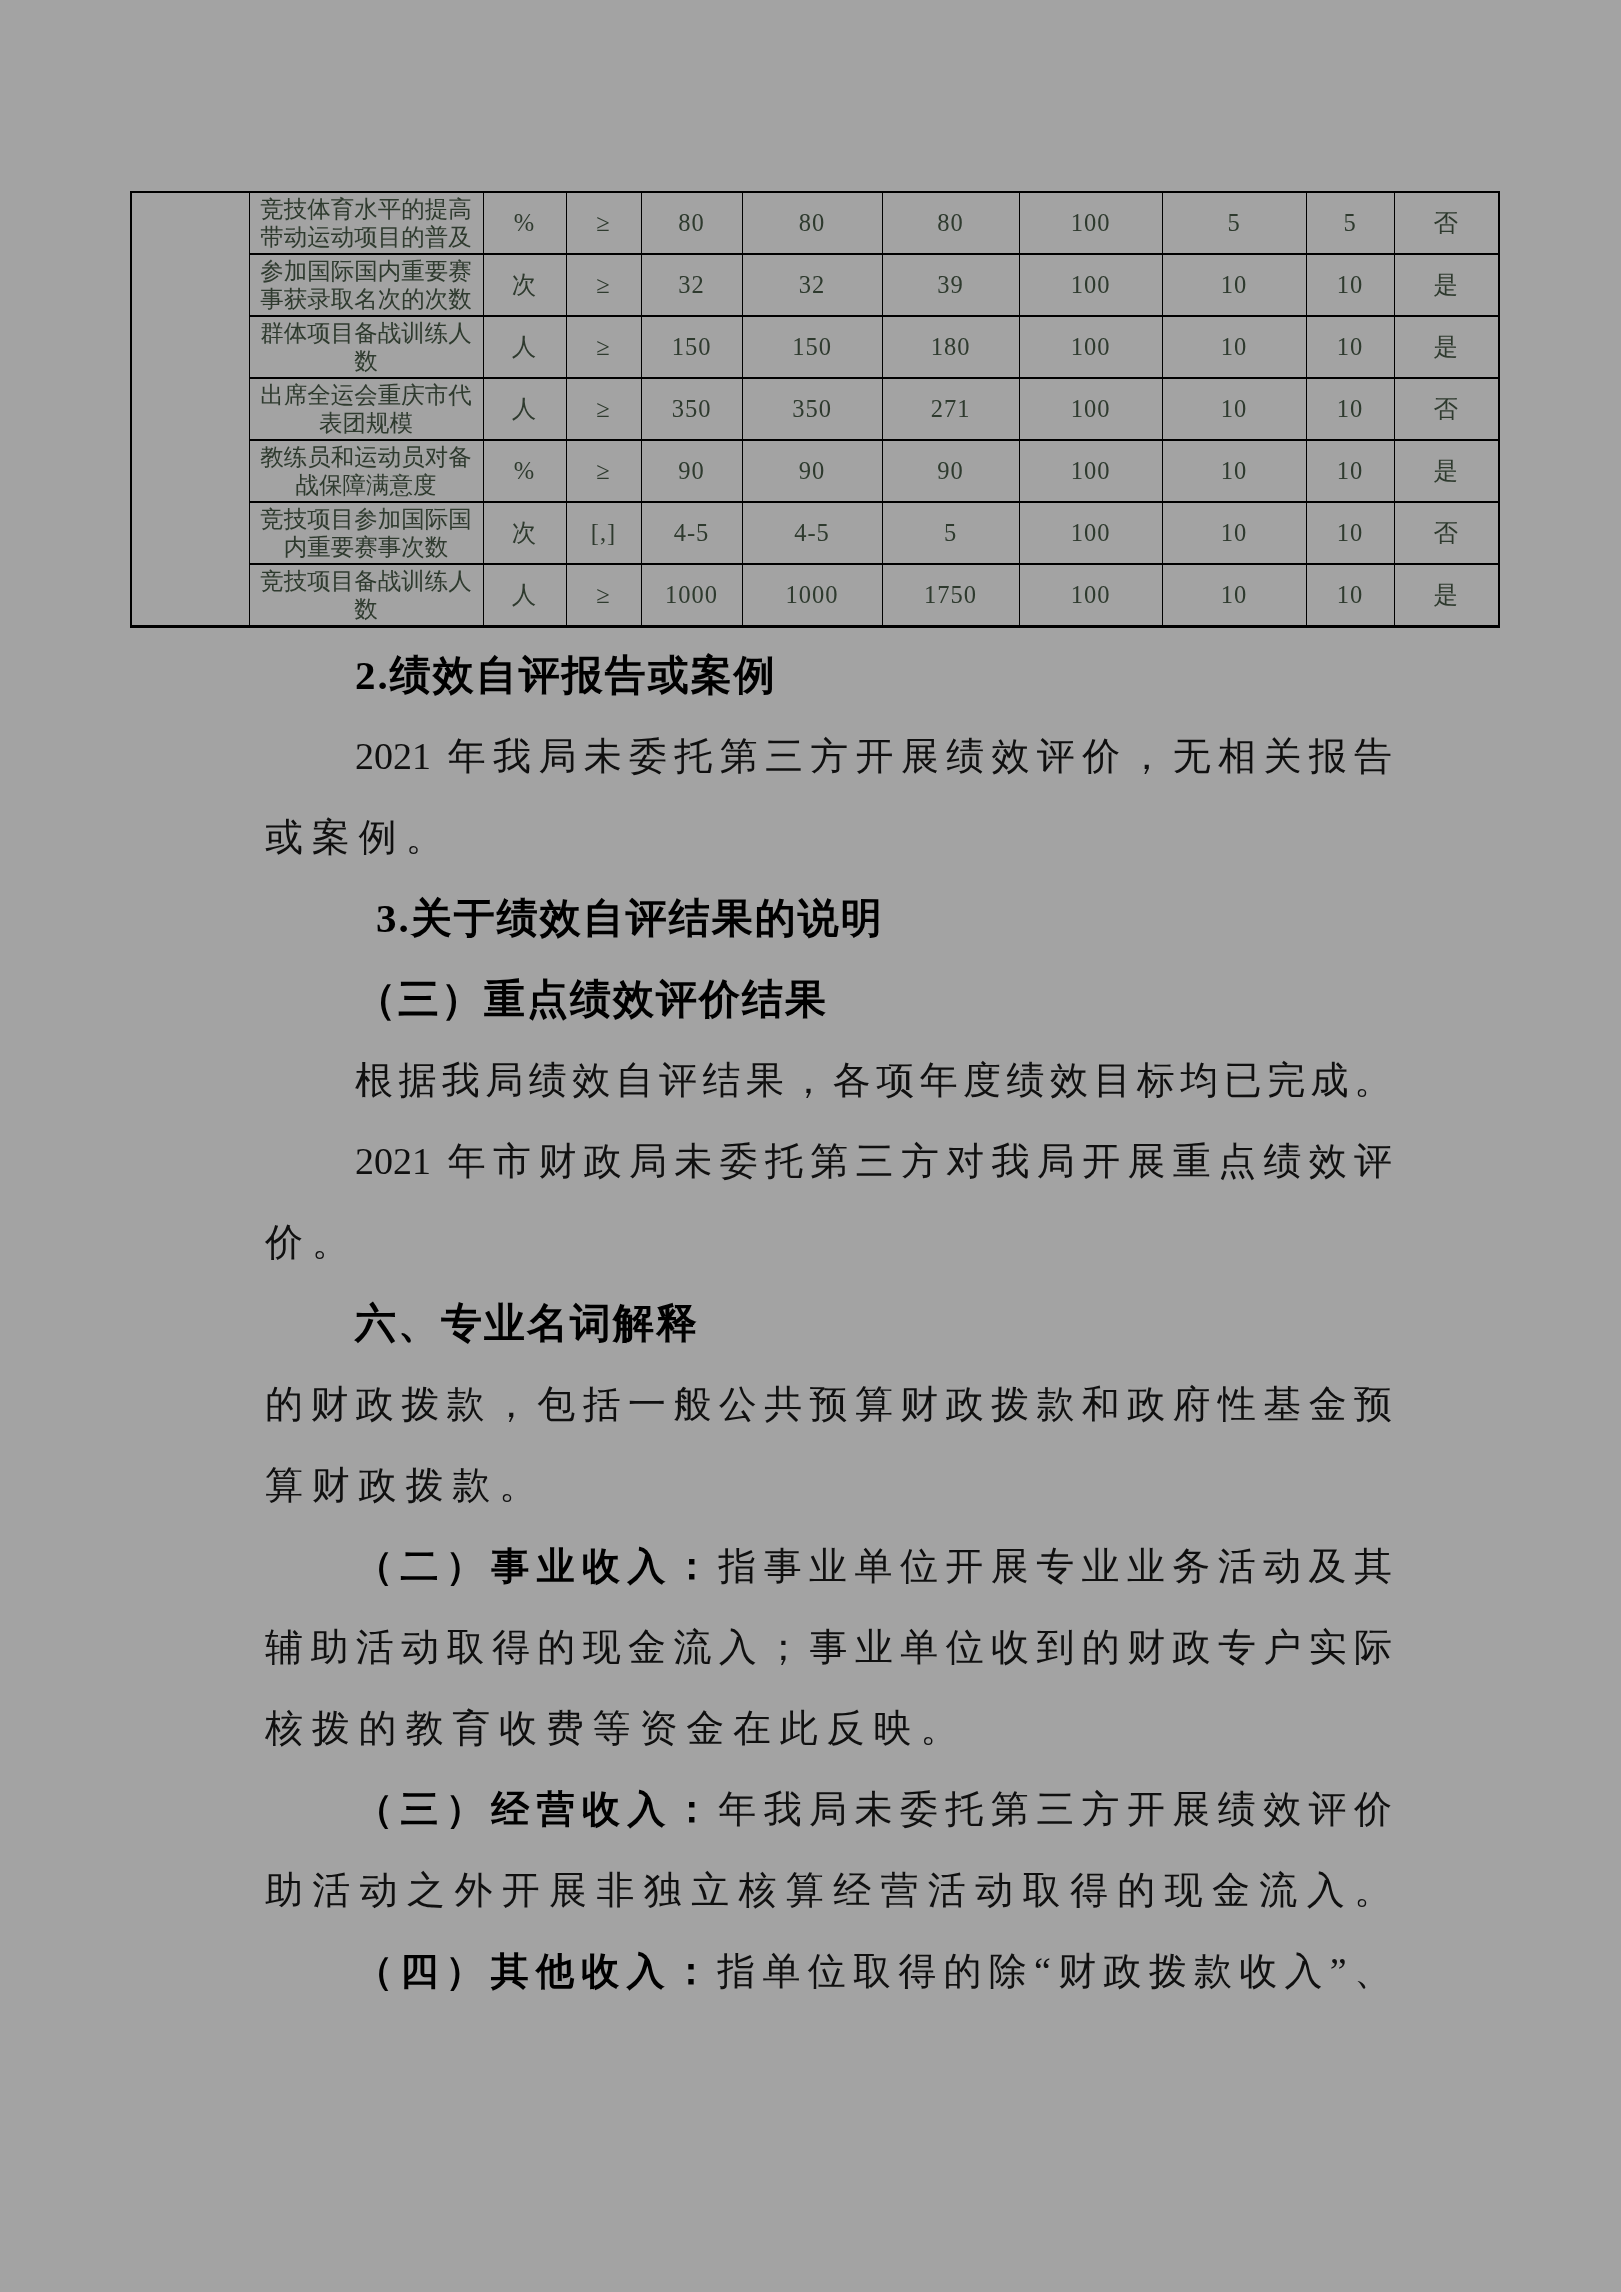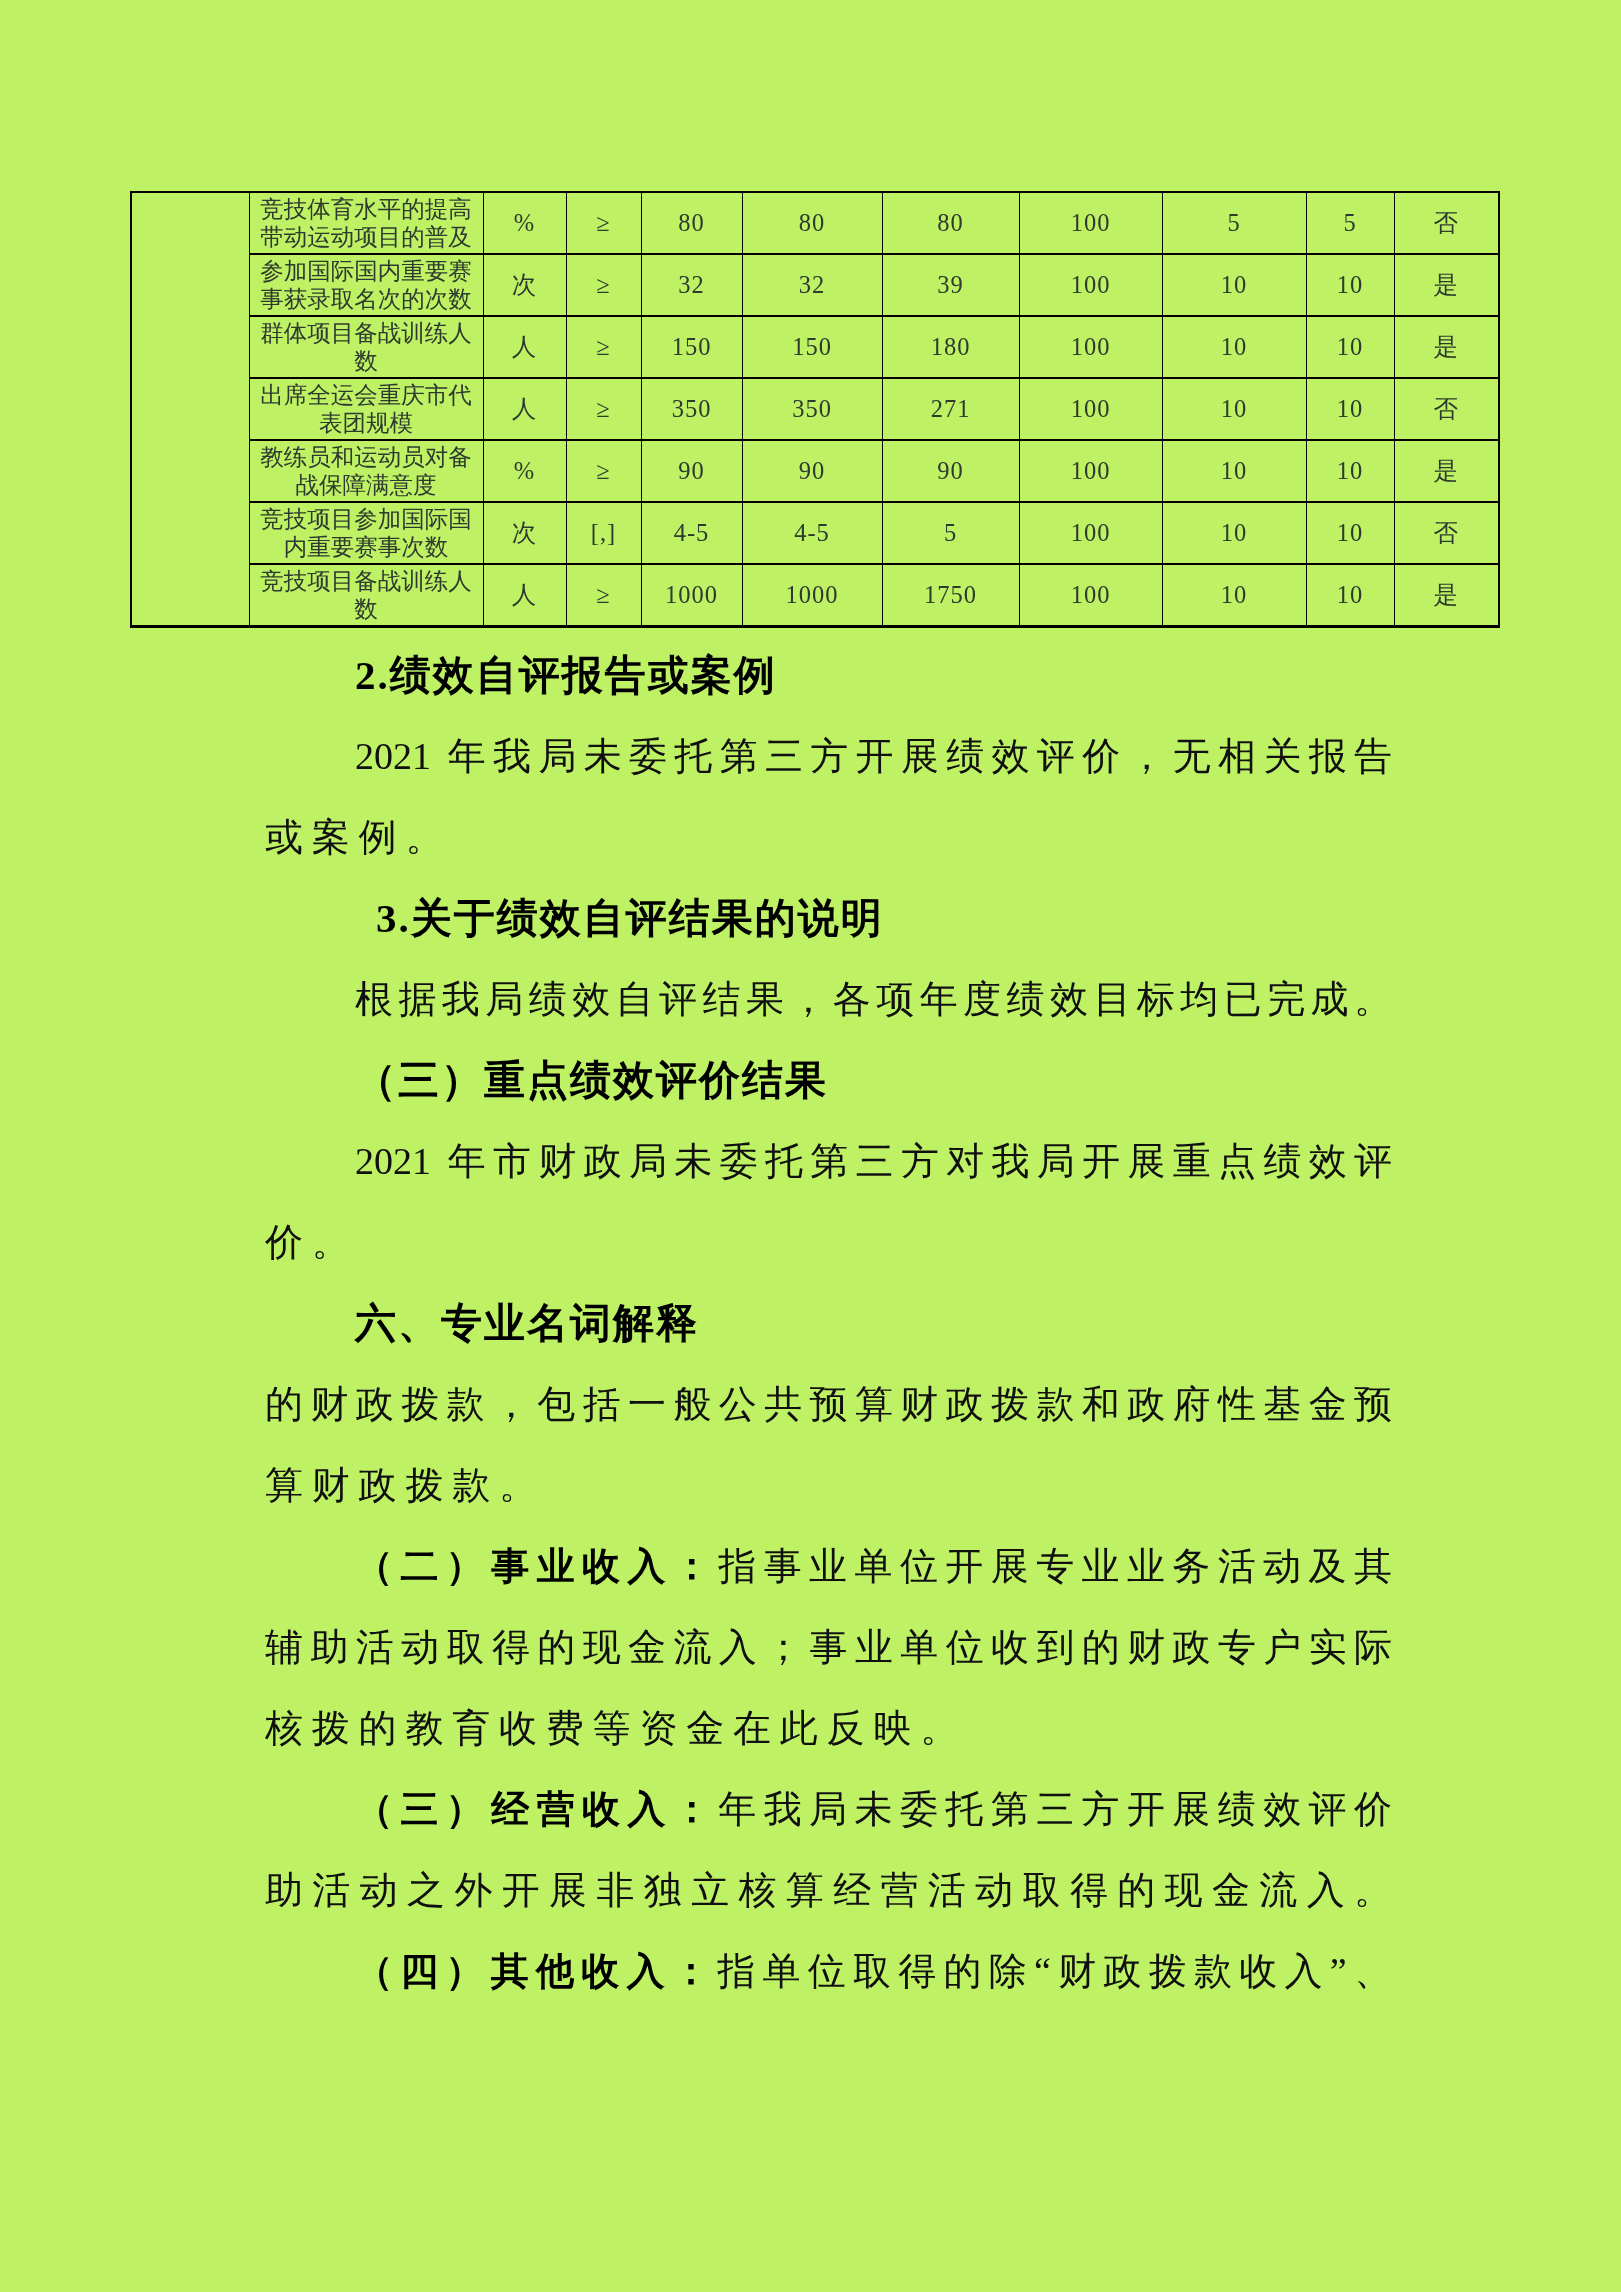--- a/index.html
+++ b/index.html
@@ -1,20 +1,20 @@
 <!DOCTYPE html>
 <html><head>
 <meta charset="utf-8">
 <style>
   html,body { margin:0; padding:0; background:#e8e8e8; }
   .page {
     position:relative;
     width:1621px; height:2293px;
     margin:0 auto;
-    background:#bef264;
+    background:#a3a3a3;
     font-family:"Liberation Serif","DejaVu Serif",serif;
     overflow:hidden;
   }
 
   
   table.perf {
     position:absolute;
     left:130px; top:191px;
     width:1369px;
     border-collapse:collapse;
@@ -175,22 +175,22 @@
           <td class="num">是</td>
         </tr>
       </tbody>
   </table>
 
   <div class="body-text">
       <div class="line indent head"><span class="b">2.绩效自评报告或案例</span></div>
       <div class="line indent just"><span>2021 年我局未委托第三方开展绩效评价，无相关报告</span></div>
       <div class="line "><span>或案例。</span></div>
       <div class="line indent2 head"><span class="b">3.关于绩效自评结果的说明</span></div>
+      <div class="line indent head"><span class="b">（三）重点绩效评价结果</span></div>
       <div class="line indent just"><span>根据我局绩效自评结果，各项年度绩效目标均已完成。</span></div>
-      <div class="line indent head"><span class="b">（三）重点绩效评价结果</span></div>
       <div class="line indent just"><span>2021 年市财政局未委托第三方对我局开展重点绩效评</span></div>
       <div class="line "><span>价。</span></div>
       <div class="line indent head"><span class="b">六、专业名词解释</span></div>
       <div class="line just"><span>的财政拨款，包括一般公共预算财政拨款和政府性基金预</span></div>
       <div class="line "><span>算财政拨款。</span></div>
       <div class="line indent just"><span class="b">（二）事业收入：</span><span>指事业单位开展专业业务活动及其</span></div>
       <div class="line just"><span>辅助活动取得的现金流入；事业单位收到的财政专户实际</span></div>
       <div class="line "><span>核拨的教育收费等资金在此反映。</span></div>
       <div class="line indent just"><span class="b">（三）经营收入：</span><span>年我局未委托第三方开展绩效评价</span></div>
       <div class="line just"><span>助活动之外开展非独立核算经营活动取得的现金流入。</span></div>

